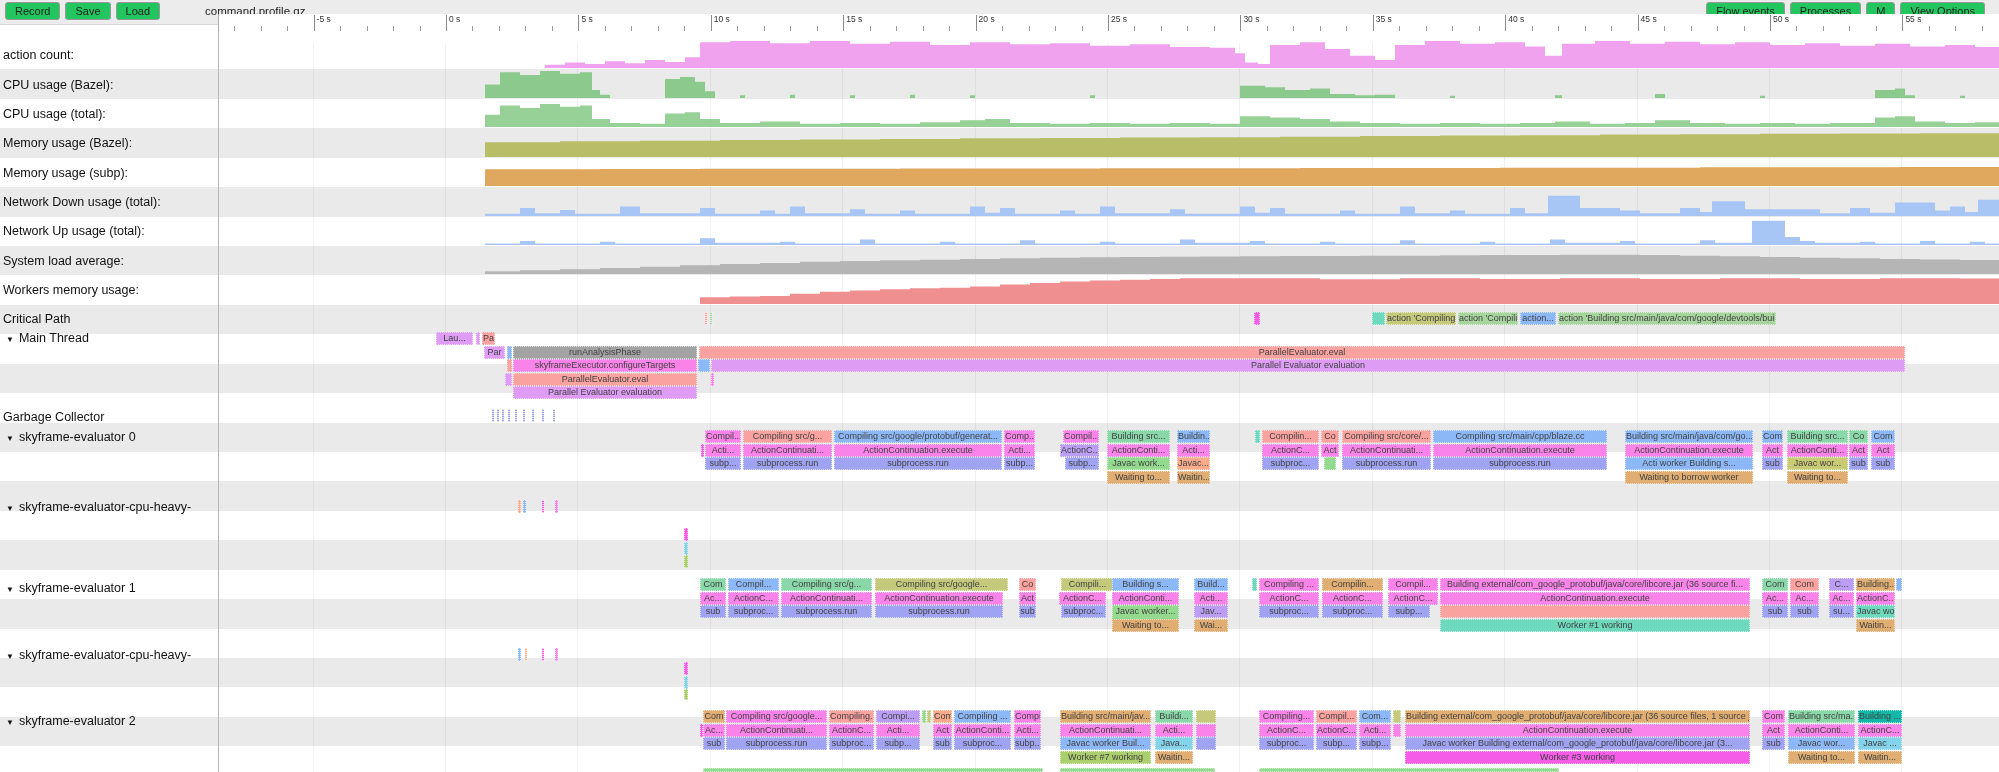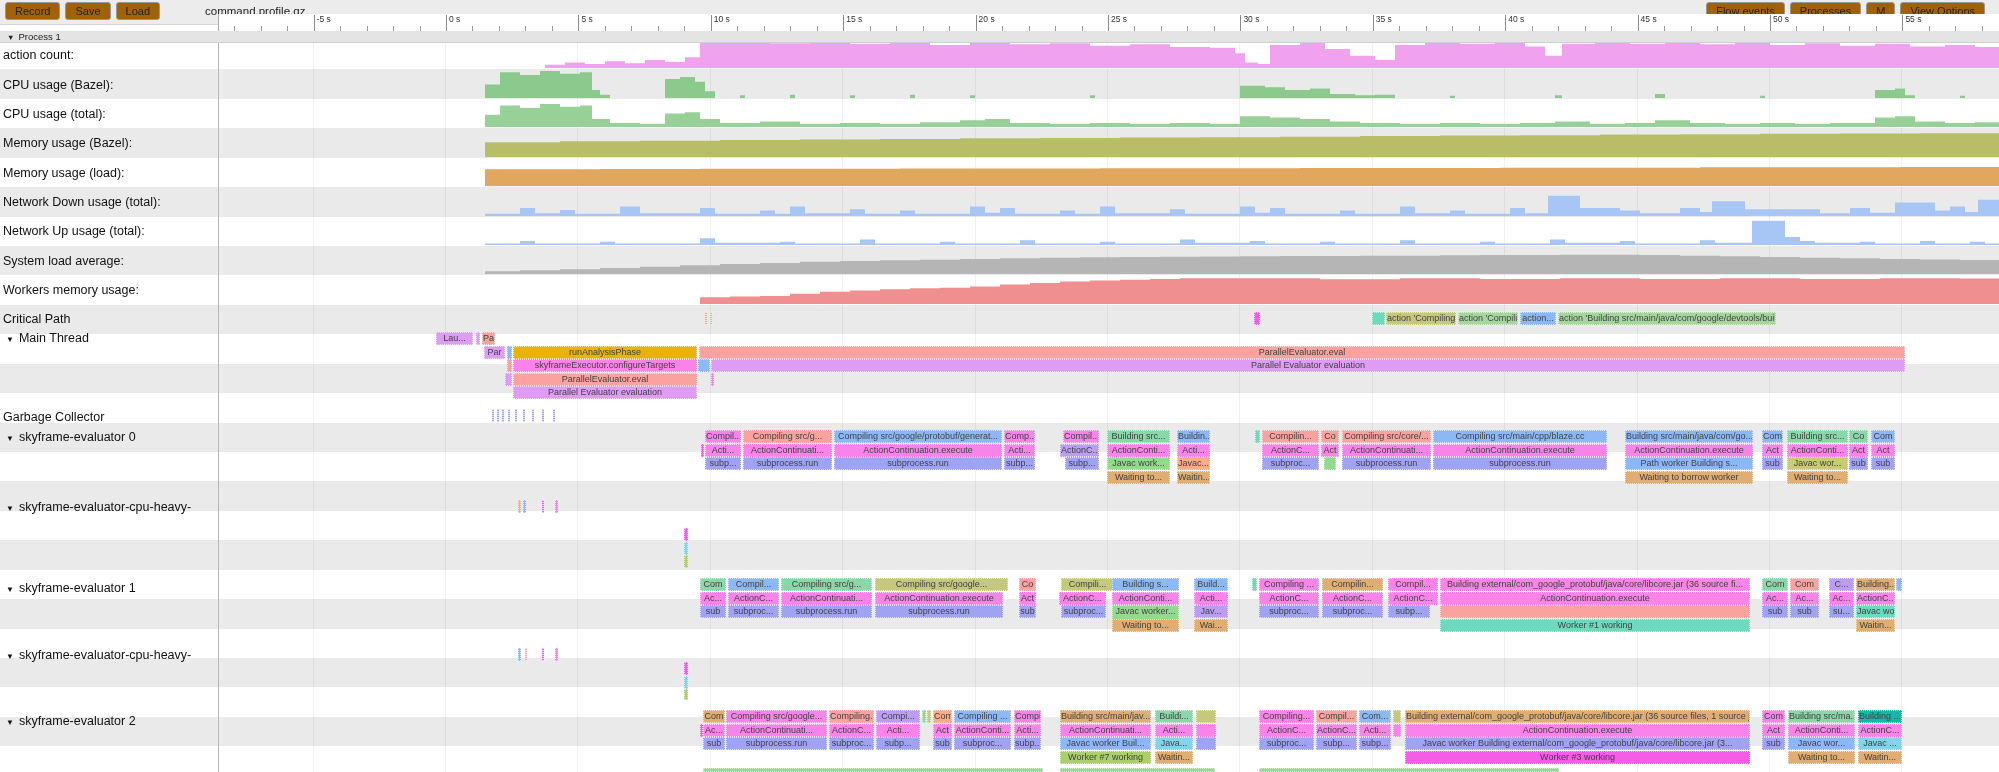--- a/index.html
+++ b/index.html
@@ -1,20 +1,20 @@
 <!DOCTYPE html>
 <html><head>
 <meta charset="utf-8">
 <style>
   html,body{margin:0;padding:0;background:#fff;}
   .app{position:relative;width:1999px;height:772px;overflow:hidden;
        font-family:"Liberation Sans",sans-serif;background:#fff;}
   .toolbar{position:absolute;left:0;top:0;width:100%;height:24px;background:#ececec;
            border-bottom:1px solid #d6d6d6;z-index:30;display:flex;align-items:flex-start;}
-  .btn{background:#a16207;border:1px solid #979797;border-radius:3px;font-family:"Liberation Sans",sans-serif;
+  .btn{background:#22c55e;border:1px solid #979797;border-radius:3px;font-family:"Liberation Sans",sans-serif;
        font-size:11px;color:#222;padding:1px 9px;height:18px;margin:2px 0 0 5px;line-height:14px;}
   .filename{font-size:11.5px;color:#222;margin:5px 0 0 45px;}
   .toolbar-right{position:absolute;right:14px;top:0;display:flex;}
   .ruler{position:absolute;left:218px;top:14px;width:1781px;height:17px;background:#fff;z-index:31;
          border-left:1px solid #aaa;}
   .tick-major{position:absolute;top:1px;bottom:0;width:1px;background:#8a8a8a;}
   .tick-minor{position:absolute;bottom:0;height:5px;width:1px;background:#9a9a9a;}
   .tick-label{position:absolute;top:0;font-size:8.5px;color:#333;white-space:nowrap;}
   .process-header{position:absolute;left:0;top:31px;width:100%;height:11px;background:#e4e4e4;
                   border-bottom:1px solid #cfcfcf;z-index:29;font-size:9.5px;color:#222;line-height:11px;}
@@ -120,23 +120,20 @@
       <div class="tick-minor" style="left: 1498.04px;"></div>
       <div class="tick-minor" style="left: 1524.52px;"></div>
       <div class="tick-minor" style="left: 1577.48px;"></div>
       <div class="tick-minor" style="left: 1603.96px;"></div>
       <div class="tick-minor" style="left: 1630.44px;"></div>
       <div class="tick-minor" style="left: 1656.92px;"></div>
       <div class="tick-minor" style="left: 1709.88px;"></div>
       <div class="tick-minor" style="left: 1736.36px;"></div>
       <div class="tick-minor" style="left: 1762.84px;"></div>
     </div>
-  <div class="process-header">
-    <span class="arrow">▼</span><span>Process 1</span>
-  </div>
   <div id="gen" style="position:absolute;inset:0;">
       <div class="stripe" style="top: 40px; height: 29.43px; background: rgb(255, 255, 255);"></div>
       <div class="stripe" style="top: 69.43px; height: 29.43px; background: rgb(234, 234, 234);"></div>
       <div class="stripe" style="top: 98.86px; height: 29.43px; background: rgb(255, 255, 255);"></div>
       <div class="stripe" style="top: 128.29px; height: 29.43px; background: rgb(234, 234, 234);"></div>
       <div class="stripe" style="top: 157.72px; height: 29.43px; background: rgb(255, 255, 255);"></div>
       <div class="stripe" style="top: 187.15px; height: 29.43px; background: rgb(234, 234, 234);"></div>
       <div class="stripe" style="top: 216.58px; height: 29.43px; background: rgb(255, 255, 255);"></div>
       <div class="stripe" style="top: 246.01px; height: 29.43px; background: rgb(234, 234, 234);"></div>
       <div class="stripe" style="top: 275.44px; height: 29.43px; background: rgb(255, 255, 255);"></div>
@@ -166,21 +163,21 @@
       <div class="gridline" style="left: 1239.4px; top: 43px; height: 729px;"></div>
       <div class="gridline" style="left: 1371.8px; top: 43px; height: 729px;"></div>
       <div class="gridline" style="left: 1504.2px; top: 43px; height: 729px;"></div>
       <div class="gridline" style="left: 1636.6px; top: 43px; height: 729px;"></div>
       <div class="gridline" style="left: 1769px; top: 43px; height: 729px;"></div>
       <div class="gridline" style="left: 1901.4px; top: 43px; height: 729px;"></div>
       <div class="side-label" style="top: 48px;"><span>action count:</span></div>
       <div class="side-label" style="top: 78px;"><span>CPU usage (Bazel):</span></div>
       <div class="side-label" style="top: 107px;"><span>CPU usage (total):</span></div>
       <div class="side-label" style="top: 136px;"><span>Memory usage (Bazel):</span></div>
-      <div class="side-label" style="top: 166px;"><span>Memory usage (load):</span></div>
+      <div class="side-label" style="top: 166px;"><span>Memory usage (subp):</span></div>
       <div class="side-label" style="top: 195px;"><span>Network Down usage (total):</span></div>
       <div class="side-label" style="top: 224px;"><span>Network Up usage (total):</span></div>
       <div class="side-label" style="top: 254px;"><span>System load average:</span></div>
       <div class="side-label" style="top: 283px;"><span>Workers memory usage:</span></div>
       <div class="side-label" style="top: 312px;"><span>Critical Path</span></div>
       <div class="side-label" style="top: 331px;"><span class="arrow">▼</span><span>Main Thread</span></div>
       <div class="side-label" style="top: 410px;"><span>Garbage Collector</span></div>
       <div class="side-label" style="top: 430px;"><span class="arrow">▼</span><span>skyframe-evaluator 0</span></div>
       <div class="side-label" style="top: 500px;"><span class="arrow">▼</span><span>skyframe-evaluator-cpu-heavy-</span></div>
       <div class="side-label" style="top: 581px;"><span class="arrow">▼</span><span>skyframe-evaluator 1</span></div>
@@ -219,21 +216,21 @@
       <div class="span" style="left: 1372px; top: 312px; width: 13px; height: 13px; line-height: 11px; background: rgb(110, 217, 188);"></div>
       <div class="span" style="left: 1386px; top: 312px; width: 70px; height: 13px; line-height: 11px; background: rgb(197, 201, 124);">action 'Compiling...</div>
       <div class="span" style="left: 1458px; top: 312px; width: 60px; height: 13px; line-height: 11px; background: rgb(166, 214, 158);">action 'Compili...</div>
       <div class="span" style="left: 1520px; top: 312px; width: 36px; height: 13px; line-height: 11px; background: rgb(141, 184, 247);">action...</div>
       <div class="span" style="left: 1558px; top: 312px; width: 218px; height: 13px; line-height: 11px; background: rgb(166, 214, 158);">action 'Building src/main/java/com/google/devtools/build/lib/buildeventst...</div>
       <div class="span" style="left: 436px; top: 332px; width: 37px; height: 13px; line-height: 11px; background: rgb(222, 156, 245);">Lau...</div>
       <div class="span" style="left: 476px; top: 332px; width: 4px; height: 13px; line-height: 11px; background: rgb(222, 156, 245);"></div>
       <div class="span" style="left: 482px; top: 332px; width: 13px; height: 13px; line-height: 11px; background: rgb(249, 162, 160);">Par</div>
       <div class="span" style="left: 484px; top: 345.5px; width: 21px; height: 13px; line-height: 11px; background: rgb(222, 156, 245);">Par</div>
       <div class="span" style="left: 507px; top: 345.5px; width: 5px; height: 13px; line-height: 11px; background: rgb(141, 184, 247);"></div>
-      <div class="span" style="left: 513px; top: 345.5px; width: 184px; height: 13px; line-height: 11px; background: #eab308;">runAnalysisPhase</div>
+      <div class="span" style="left: 513px; top: 345.5px; width: 184px; height: 13px; line-height: 11px; background: #a3a3a3;">runAnalysisPhase</div>
       <div class="span" style="left: 699px; top: 345.5px; width: 1206px; height: 13px; line-height: 11px; background: rgb(249, 162, 160);">ParallelEvaluator.eval</div>
       <div class="span" style="left: 507px; top: 359px; width: 5px; height: 13px; line-height: 11px; background: rgb(249, 162, 160);"></div>
       <div class="span" style="left: 513px; top: 359px; width: 184px; height: 13px; line-height: 11px; background: rgb(249, 131, 233);">skyframeExecutor.configureTargets</div>
       <div class="span" style="left: 698px; top: 359px; width: 12px; height: 13px; line-height: 11px; background: rgb(141, 184, 247);"></div>
       <div class="span" style="left: 711px; top: 359px; width: 1194px; height: 13px; line-height: 11px; background: rgb(222, 156, 245);">Parallel Evaluator evaluation</div>
       <div class="span" style="left: 505px; top: 372.5px; width: 7px; height: 13px; line-height: 11px; background: rgb(222, 156, 245);"></div>
       <div class="span" style="left: 513px; top: 372.5px; width: 184px; height: 13px; line-height: 11px; background: rgb(249, 162, 160);">ParallelEvaluator.eval</div>
       <div class="span" style="left: 711px; top: 372.5px; width: 3px; height: 13px; line-height: 11px; background: rgb(249, 131, 233);"></div>
       <div class="span" style="left: 513px; top: 386px; width: 184px; height: 13px; line-height: 11px; background: rgb(222, 156, 245);">Parallel Evaluator evaluation</div>
       <div class="span" style="left: 492px; top: 409px; width: 2px; height: 13px; line-height: 11px; background: rgb(159, 163, 242);"></div>
@@ -283,21 +280,21 @@
       <div class="span" style="left: 743px; top: 457px; width: 89px; height: 13px; line-height: 11px; background: rgb(159, 163, 242);">subprocess.run</div>
       <div class="span" style="left: 834px; top: 457px; width: 168px; height: 13px; line-height: 11px; background: rgb(159, 163, 242);">subprocess.run</div>
       <div class="span" style="left: 1004px; top: 457px; width: 31px; height: 13px; line-height: 11px; background: rgb(159, 163, 242);">subp...</div>
       <div class="span" style="left: 1065px; top: 457px; width: 34px; height: 13px; line-height: 11px; background: rgb(159, 163, 242);">subp...</div>
       <div class="span" style="left: 1107px; top: 457px; width: 63px; height: 13px; line-height: 11px; background: rgb(148, 218, 142);">Javac work...</div>
       <div class="span" style="left: 1177px; top: 457px; width: 33px; height: 13px; line-height: 11px; background: rgb(249, 171, 140);">Javac...</div>
       <div class="span" style="left: 1262px; top: 457px; width: 57px; height: 13px; line-height: 11px; background: rgb(159, 163, 242);">subproc...</div>
       <div class="span" style="left: 1324px; top: 457px; width: 12px; height: 13px; line-height: 11px; background: rgb(148, 218, 142);"></div>
       <div class="span" style="left: 1342px; top: 457px; width: 89px; height: 13px; line-height: 11px; background: rgb(159, 163, 242);">subprocess.run</div>
       <div class="span" style="left: 1433px; top: 457px; width: 174px; height: 13px; line-height: 11px; background: rgb(159, 163, 242);">subprocess.run</div>
-      <div class="span" style="left: 1625px; top: 457px; width: 128px; height: 13px; line-height: 11px; background: rgb(141, 184, 247);">Path worker Building s...</div>
+      <div class="span" style="left: 1625px; top: 457px; width: 128px; height: 13px; line-height: 11px; background: rgb(141, 184, 247);">Acti worker Building s...</div>
       <div class="span" style="left: 1762px; top: 457px; width: 21px; height: 13px; line-height: 11px; background: rgb(159, 163, 242);">sub</div>
       <div class="span" style="left: 1787px; top: 457px; width: 61px; height: 13px; line-height: 11px; background: rgb(201, 203, 116);">Javac wor...</div>
       <div class="span" style="left: 1849px; top: 457px; width: 19px; height: 13px; line-height: 11px; background: rgb(159, 163, 242);">sub</div>
       <div class="span" style="left: 1871px; top: 457px; width: 24px; height: 13px; line-height: 11px; background: rgb(159, 163, 242);">sub</div>
       <div class="span" style="left: 1107px; top: 470.5px; width: 63px; height: 13px; line-height: 11px; background: rgb(224, 173, 114);">Waiting to...</div>
       <div class="span" style="left: 1177px; top: 470.5px; width: 33px; height: 13px; line-height: 11px; background: rgb(224, 173, 114);">Waitin...</div>
       <div class="span" style="left: 1625px; top: 470.5px; width: 128px; height: 13px; line-height: 11px; background: rgb(224, 173, 114);">Waiting to borrow worker</div>
       <div class="span" style="left: 1787px; top: 470.5px; width: 61px; height: 13px; line-height: 11px; background: rgb(224, 173, 114);">Waiting to...</div>
       <div class="span" style="left: 518px; top: 500px; width: 3px; height: 13px; line-height: 11px; background: rgb(249, 171, 140);"></div>
       <div class="span" style="left: 523px; top: 500px; width: 3px; height: 13px; line-height: 11px; background: rgb(141, 184, 247);"></div>

